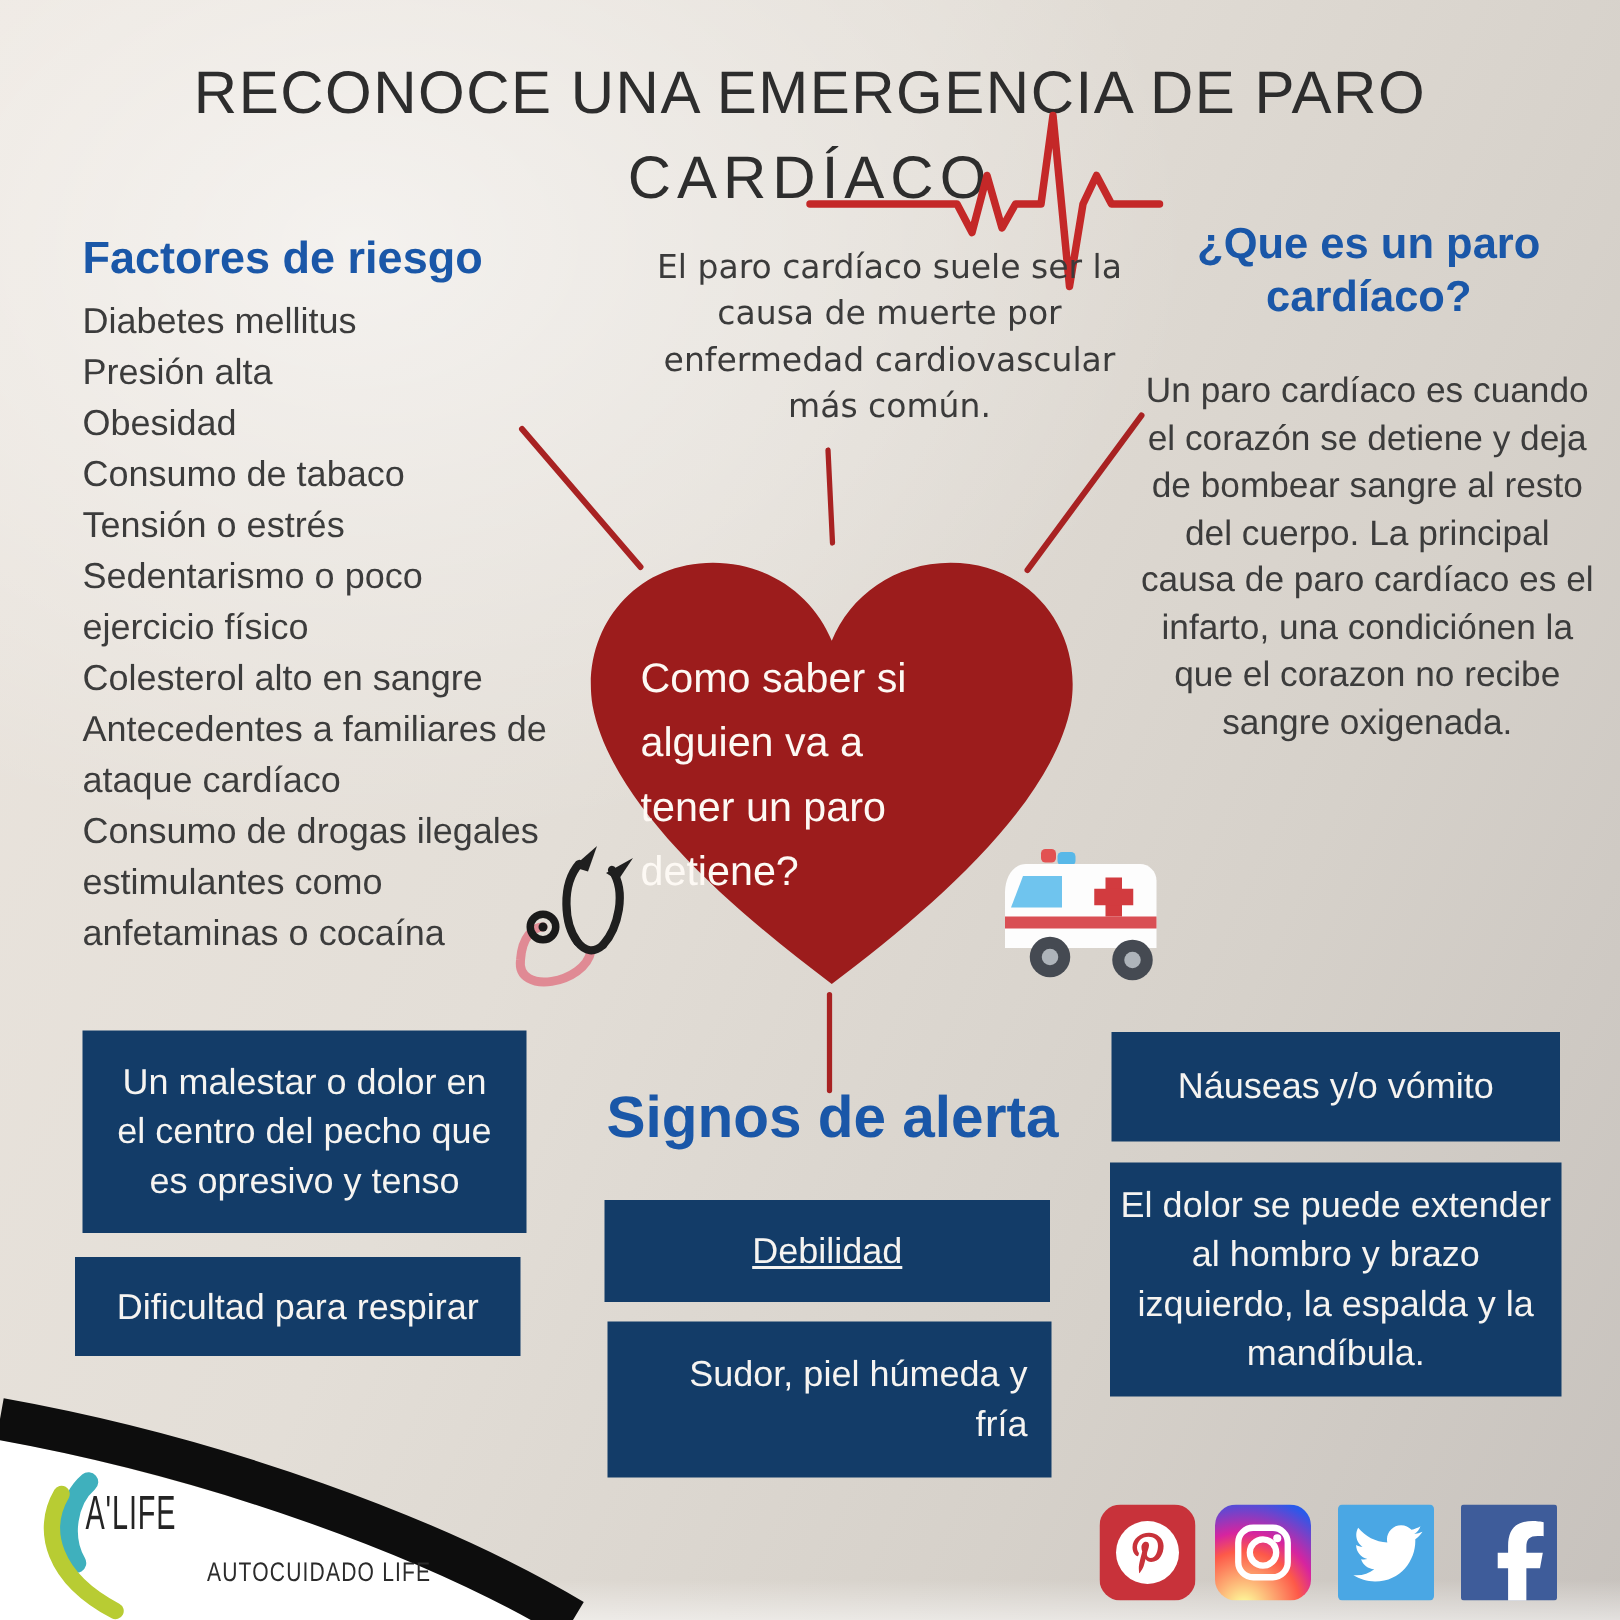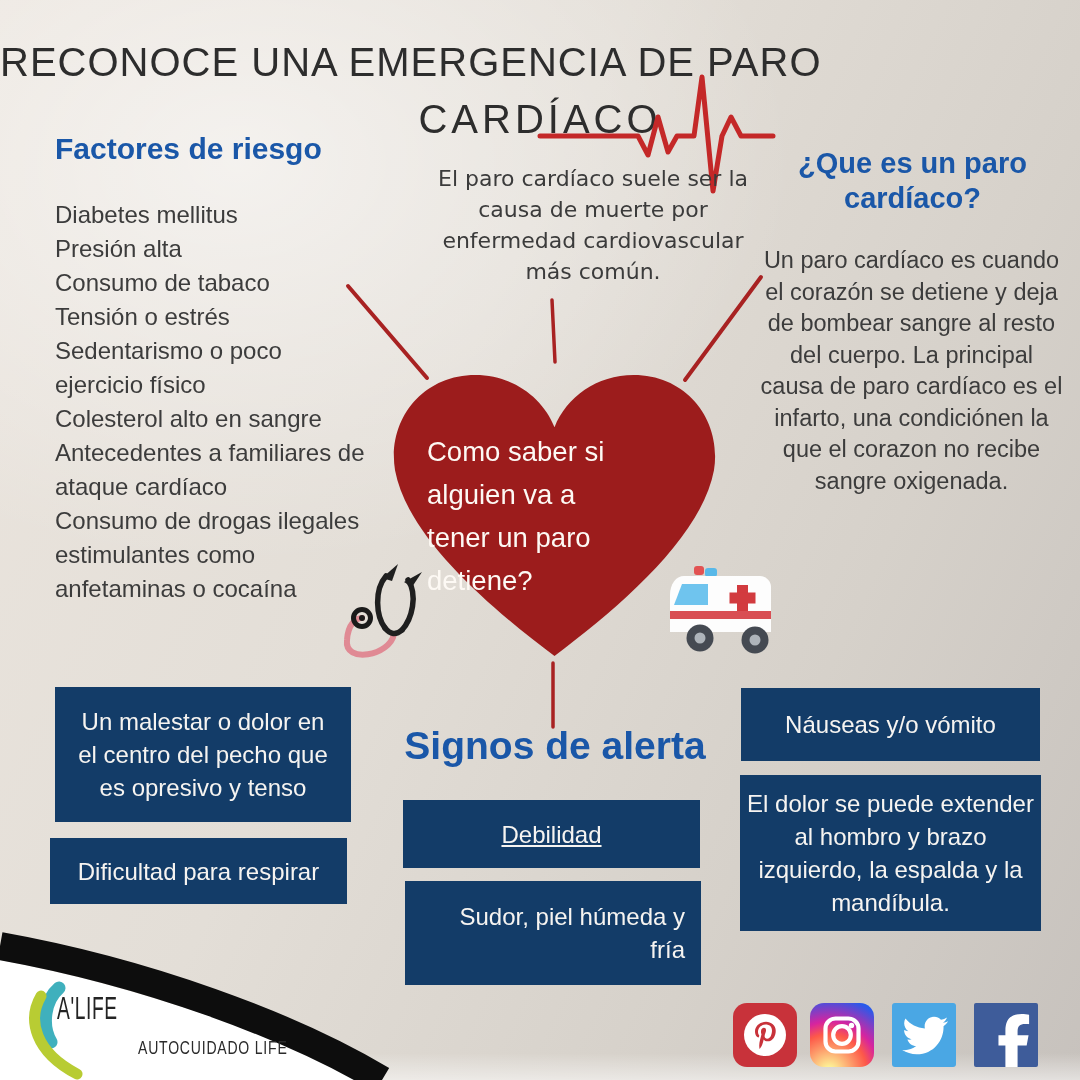--- a/index.html
+++ b/index.html
@@ -10,31 +10,31 @@
     position:relative; width:1080px; height:1080px; overflow:hidden;
     background:
       linear-gradient(to top, rgba(255,255,255,.5), rgba(255,255,255,0) 2.5%),
       radial-gradient(ellipse 900px 650px at 22% 15%, rgba(255,255,255,.55), rgba(255,255,255,0) 62%),
       linear-gradient(115deg, #ebe5de 0%, #e3ded7 40%, #d6d1ca 72%, #c7c2bd 100%);
   }
   .abs { position:absolute; }
 
   
   .title-l1 {
-    top:40px; left:0; width:1080px; text-align:left;
+    top:40px; left:0; width:1080px; text-align:center;
     font-size:40px; letter-spacing:1px; color:#2d2d2d; font-weight:500;
   }
   .title-l2 {
     top:97px; left:0; width:1080px; text-align:center;
     font-size:40px; letter-spacing:4px; color:#2d2d2d; font-weight:500;
   }
 
   
   .blue-h { color:#1a57a8; font-weight:600; }
-  .risk-heading  { top:132px; left:55px;  font-size:30px; }
+  .risk-heading  { top:156px; left:55px;  font-size:30px; }
   .whatis-heading{ top:146px; left:770px; width:285px; text-align:center; font-size:29px; line-height:1.22; }
   .signos-heading{ top:724px; left:355px; width:400px; text-align:center; font-size:39px; }
 
   
   .risk-list { top:198px; left:55px; width:312px; list-style:none;
     font-size:24px; line-height:34px; color:#3c3c3c; }
   .intro { top:163px; left:398px; width:318px; text-align:center;
     font-family:"DejaVu Sans", sans-serif; font-size:22px; line-height:31px; color:#3b3b3b;margin-left:36px; }
   .whatis-body { top:245px; left:760px; width:303px; text-align:center;
     font-size:23.5px; line-height:31.5px; color:#3c3c3c; }
@@ -78,20 +78,21 @@
   <div class="abs title-l2">CARDÍACO</div>
 
   <svg class="abs" style="top:70px; left:530px;" width="255" height="130" viewBox="0 0 255 130">
     <polyline points="10,66 108,66 118,85 128,47 138,82 147,66 164,66 172,7 183,121 192,66 201,47 211,66 243,66" fill="none" stroke="#c42828" stroke-width="5" stroke-linejoin="round" stroke-linecap="round"></polyline>
   </svg>
 
   <div class="abs blue-h risk-heading">Factores de riesgo</div>
   <ul class="abs risk-list">
     <li>Diabetes mellitus</li>
     <li>Presión alta</li>
+    <li>Obesidad</li>
     <li>Consumo de tabaco</li>
     <li>Tensión o estrés</li>
     <li>Sedentarismo o poco ejercicio físico</li>
     <li>Colesterol alto en sangre</li>
     <li>Antecedentes a familiares de ataque cardíaco</li>
     <li>Consumo de drogas ilegales estimulantes como anfetaminas o cocaína</li>
   </ul>
 
   <div class="abs intro">El paro cardíaco suele ser la causa de muerte por enfermedad cardiovascular más común.</div>
 

